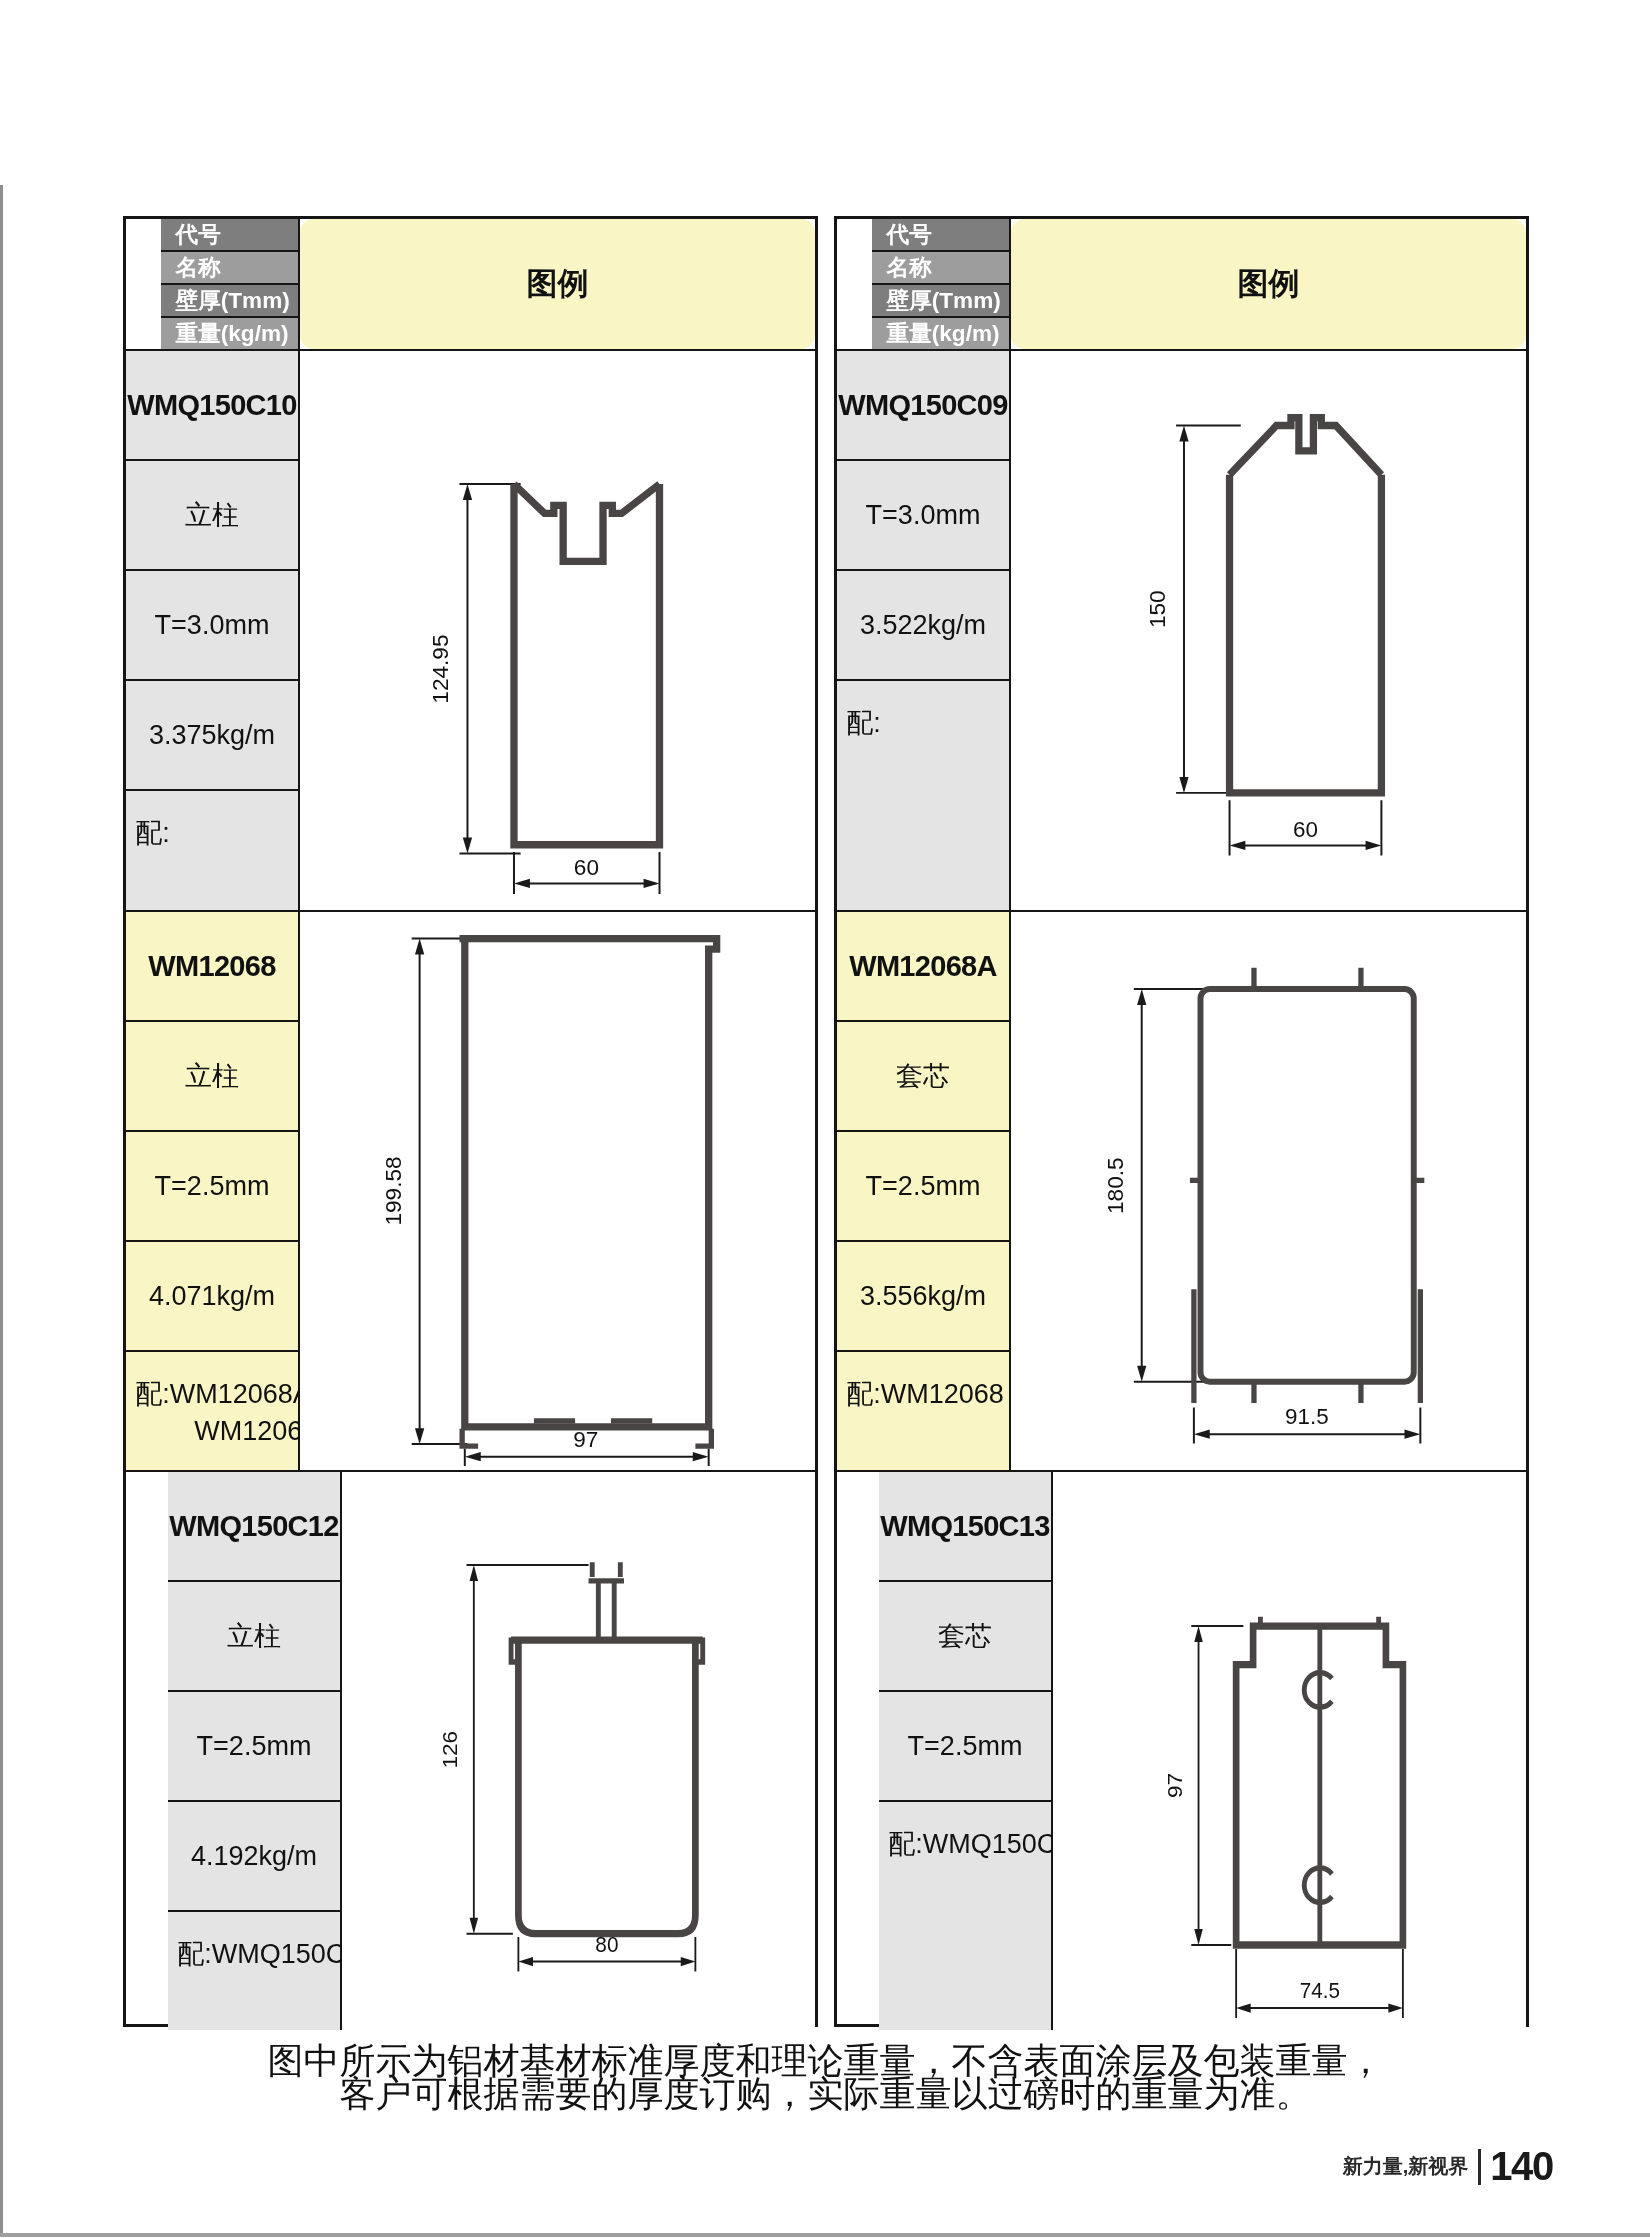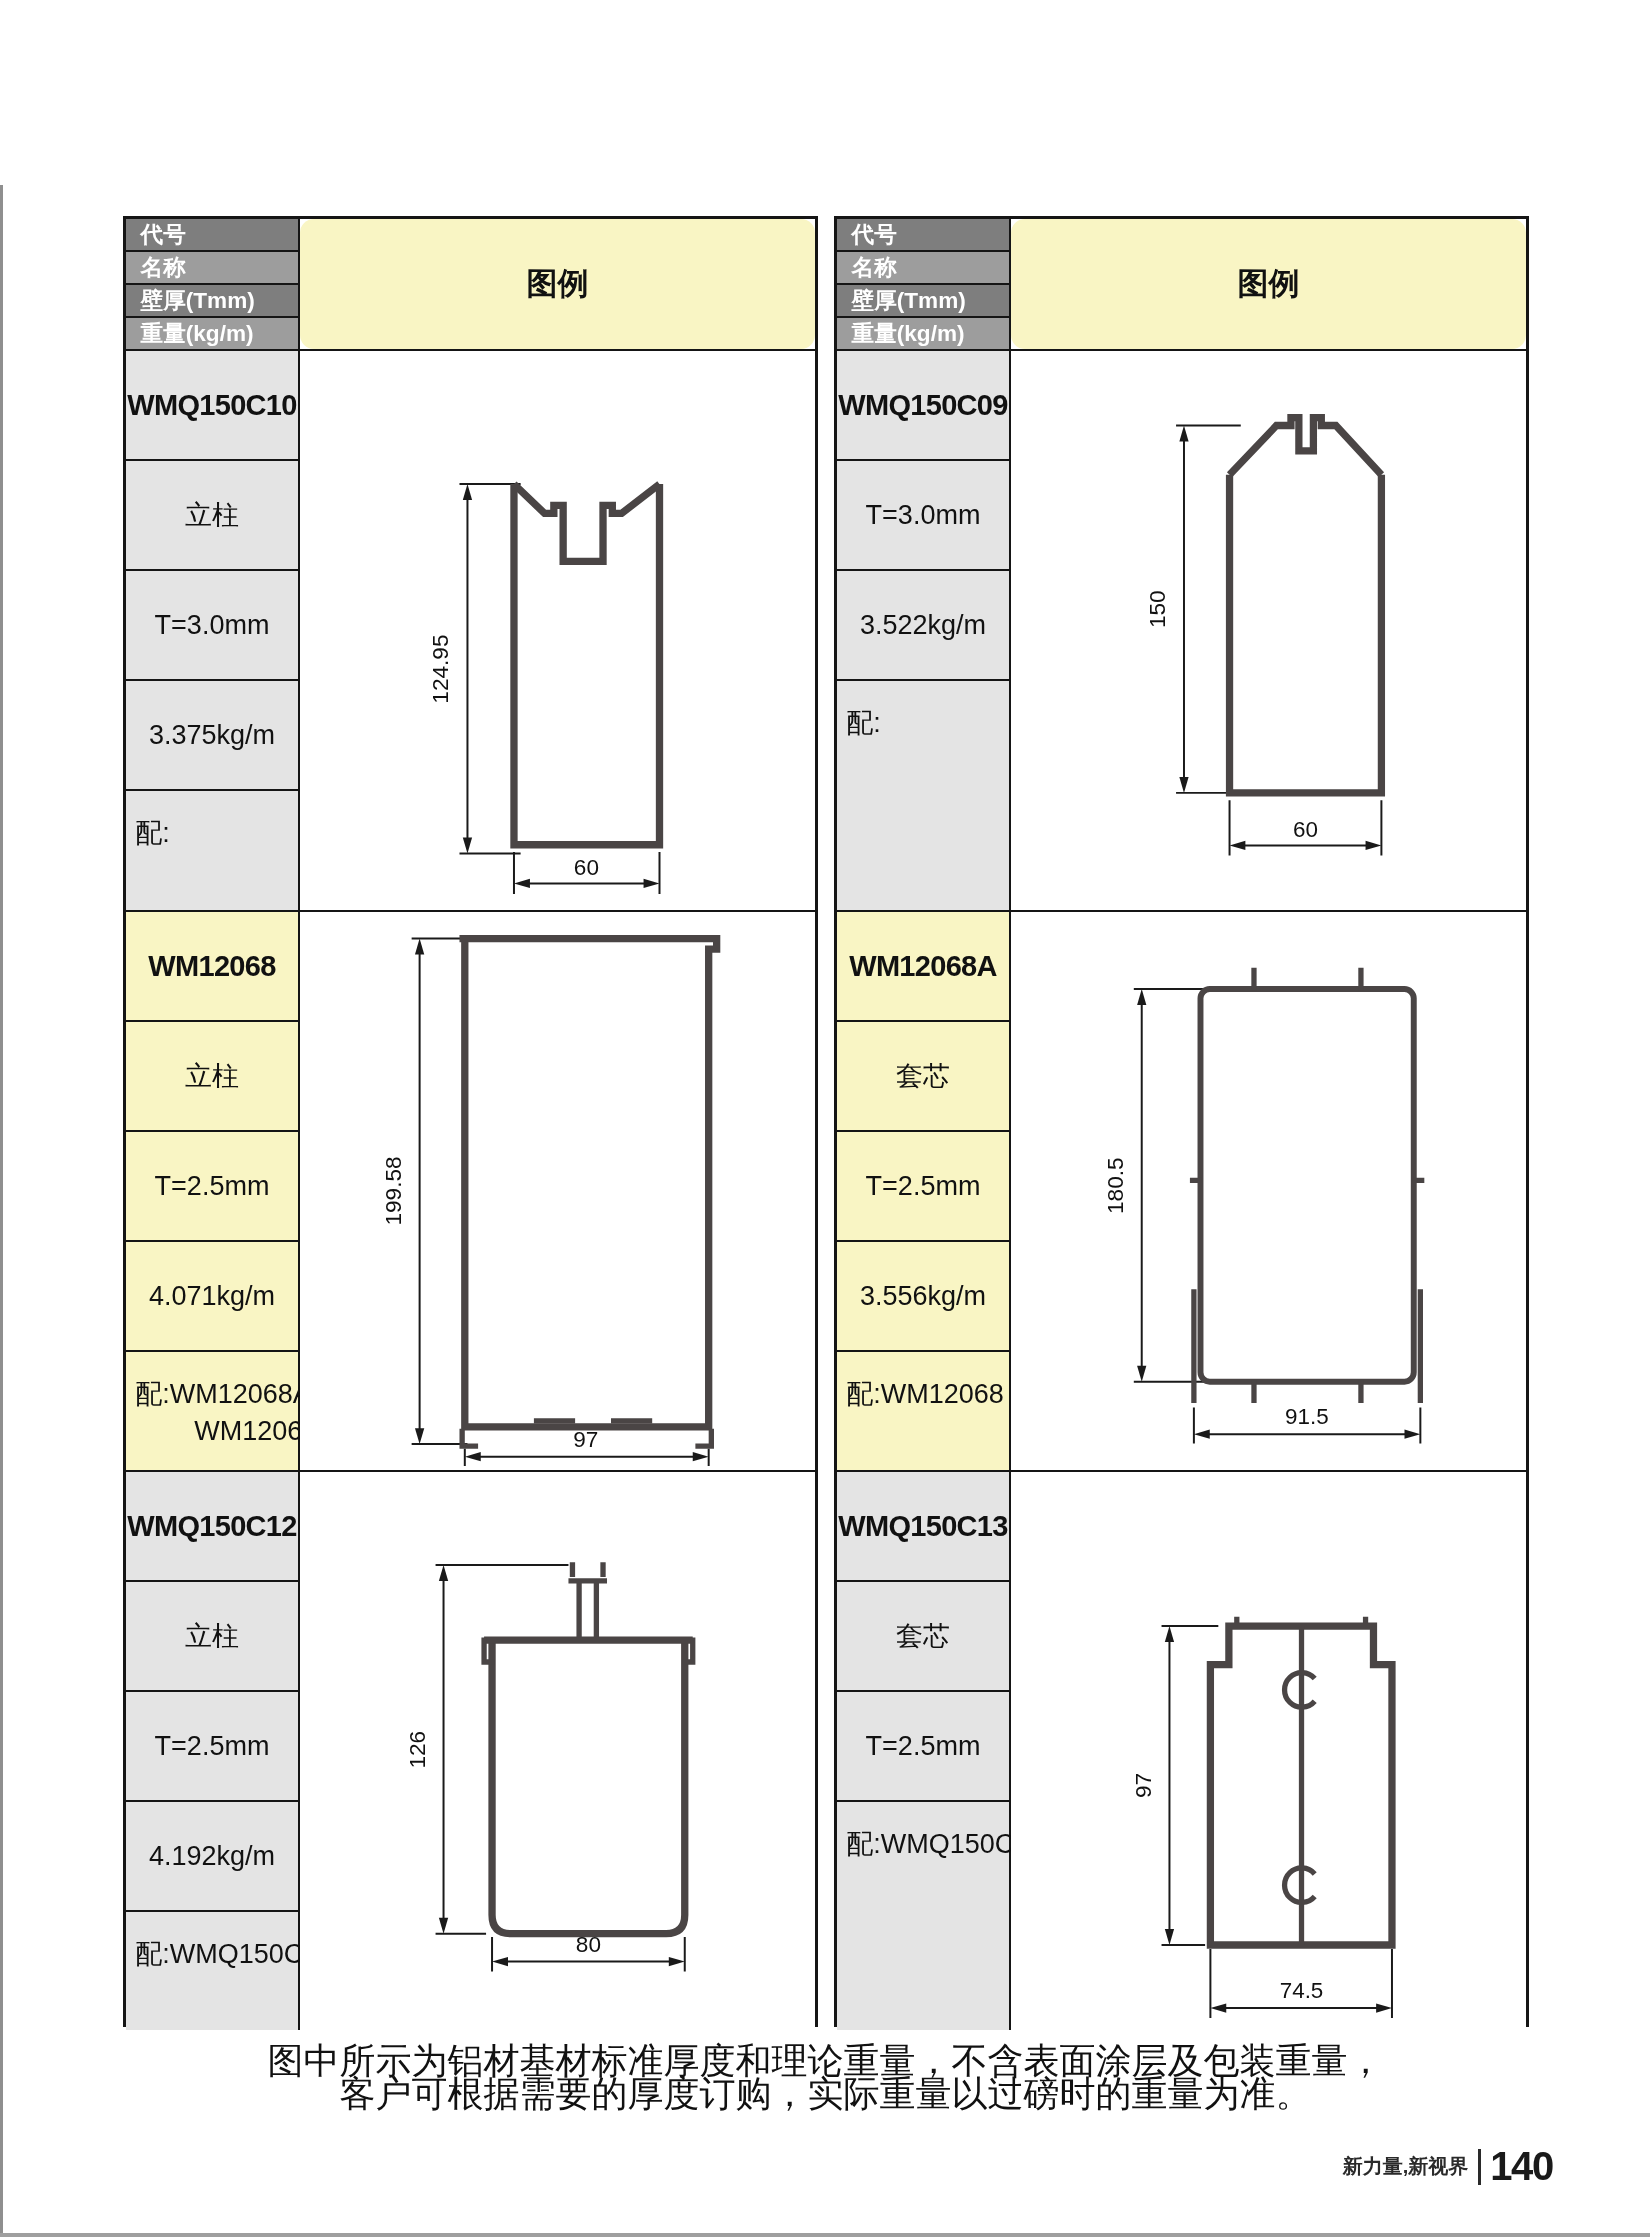--- a/index.html
+++ b/index.html
@@ -7,32 +7,32 @@
   .page { position:relative; width:1651px; height:2239px; background:#ffffff; overflow:hidden; }
 
   .edge-bar-left { position:absolute; left:0; top:185px; width:2.7px; height:2052px; background:#8f8f8f; }
   .edge-rule-bottom { position:absolute; left:0; top:2233px; width:1651px; height:4px; background:#9f9f9f; }
 
   .cat-table { position:absolute; top:216px; height:1811px; border:3.3px solid #151515; background:#fff; }
   .cat-table.t-left  { left:123px;  width:695px; }
   .cat-table.t-right { left:834px; width:695px; }
 
   .thead { height:132px; display:flex; border-bottom:2.7px solid #151515; }
-  .hlabels { width:174px; border-right:2.7px solid #151515; display:flex; flex-direction:column; }
+  .hlabels { width:174px; border-right:2.7px solid #151515; display:flex; flex-direction:column;padding-left:35px; }
   .hrow { flex:1; display:flex; align-items:center; padding-left:14.6px; border-bottom:2px solid #151515;
           color:#ffffff; font-weight:bold; font-size:22.6px; }
   .hrow:last-child { border-bottom:none; }
   .hrow.dark  { background:#7e7e7e; }
   .hrow.light { background:#9d9d9d; }
   .legend { flex:1; background:#f9f5c4; display:flex; align-items:center; justify-content:center;
             font-weight:bold; font-size:31px; color:#111;border-radius:14px; }
 
   .prow { display:flex; border-bottom:2.7px solid #151515; height:561px; }
   .prow.r2 { height:560px; }
-  .prow.r3 { height:558px; border-bottom:none; }
+  .prow.r3 { height:558px; border-bottom:none;padding-left:42px; }
   .plabels { width:174px; border-right:2.7px solid #151515; display:flex; flex-direction:column; background:#e4e4e4; }
   .prow.hl .plabels { background:#f9f5c4; }
   .pcell { height:110px; border-bottom:2px solid #151515; display:flex; align-items:center; justify-content:center;
            font-size:27px; color:#111; text-align:center; }
   .pcell.code { font-weight:bold; font-size:29px; letter-spacing:-0.7px; }
   .pcell.match { flex:1; height:auto; border-bottom:none; display:block; text-align:left;
                  padding:24px 4px 0 9.3px; font-size:27px; line-height:37px; }
   .match2 { padding-left:59px; }
   .pdiagram { flex:1; position:relative; background:#ffffff; }
   .pdiagram svg { position:absolute; left:0; top:0; width:100%; height:100%; }

